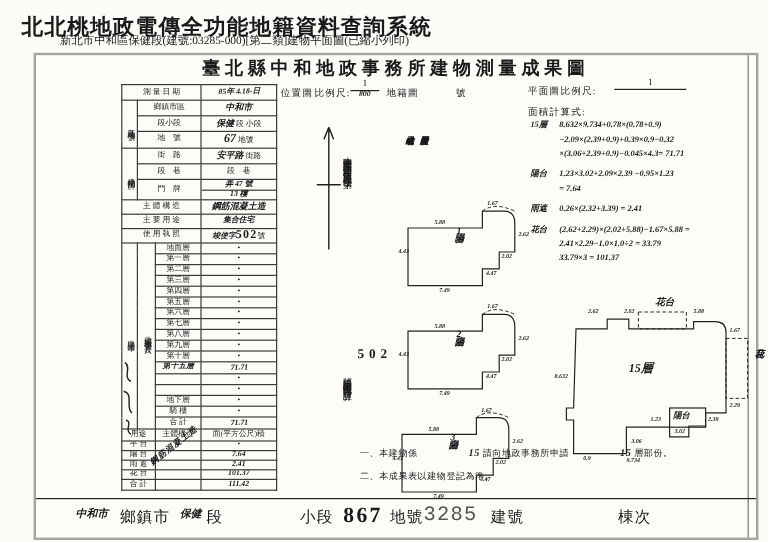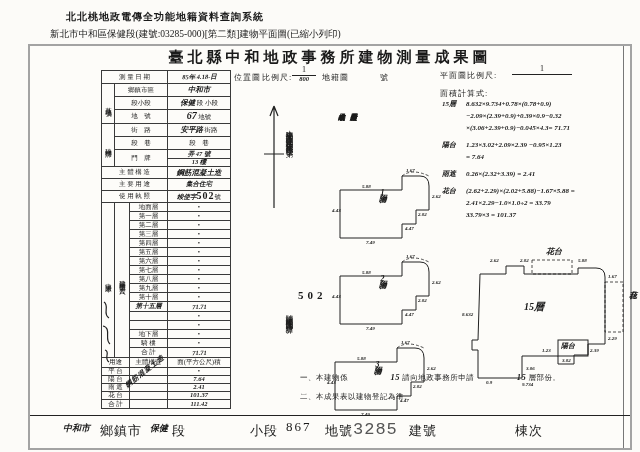--- a/index.html
+++ b/index.html
@@ -1,20 +1,20 @@
 <!DOCTYPE html>
 <html><head>
 <meta charset="utf-8">
 <style>
   html,body{margin:0;padding:0;background:#ffffff;}
   .page{position:relative;width:640px;height:452px;background:#fcfbf8;overflow:hidden;
         font-family:"Liberation Serif","DejaVu Serif",serif;color:#1a1a1a;}
   .abs{position:absolute;}
   
-  .sys-title{left:18px;top:10px;font-size:10px;font-weight:bold;letter-spacing:1px;margin-left:48px;}
+  .sys-title{left:18px;top:10px;font-size:18px;font-weight:bold;letter-spacing:1px;}
   .q-date{left:368px;top:14px;font-size:8.5px;}
   .doc-line{left:18px;top:28px;font-size:9.5px;margin-left:32px;}
   
   .formbox{left:28px;top:44px;width:600px;height:402px;border:2px solid #a3a3a3;background:#fdfcf9;}
   .inner-edge{right:6px;top:0;width:1px;height:100%;background:#777;}
   .form-title{left:0;top:2px;width:100%;text-align:center;font-size:15px;font-weight:bold;letter-spacing:4px;}
   
   table.lt{position:absolute;left:71px;top:24px;border-collapse:collapse;table-layout:fixed;background:#fdfcf9;}
   table.lt td{border:1px solid #3a3a3a;padding:0;font-size:6.5px;line-height:1.05;text-align:center;
               vertical-align:middle;overflow:hidden;white-space:nowrap;}
@@ -50,21 +50,21 @@
   .plan .plabel.big{font-size:10px;writing-mode:horizontal-tb;}
   .outline{fill:none;stroke:#222;stroke-width:1;}
   .dashed{fill:none;stroke:#222;stroke-width:0.8;stroke-dasharray:3 2;}
   
   .note{font-size:7.5px;letter-spacing:0.5px;}
   .note .hwnum{font-style:italic;font-weight:bold;font-size:8.5px;margin-left:40px;}
   
   .footline{left:0;top:369px;width:100%;border-top:1.5px solid #222;}
   .ft{top:376px;font-size:13px;letter-spacing:1px;}
   .ft.hwv{font-style:italic;font-weight:bold;font-size:9px;letter-spacing:0;}
-  .ft.big{font-size:13px;font-weight:normal;letter-spacing:2px;top:373px;}
+  .ft.big{font-size:18px;font-weight:bold;letter-spacing:2px;top:373px;}
   .ft.typed{font-family:"Liberation Mono","DejaVu Sans Mono",monospace;font-size:17px;color:#555;top:374px;letter-spacing:1px;}
   .stray{font-style:italic;font-weight:bold;font-size:9px;}
 </style>
 </head>
 <body>
 
 <div class="page">
 
   <div class="abs sys-title">北北桃地政電傳全功能地籍資料查詢系統</div>
   <div class="abs doc-line">新北市中和區保健段(建號:03285-000)[第二類]建物平面圖(已縮小列印)</div>

